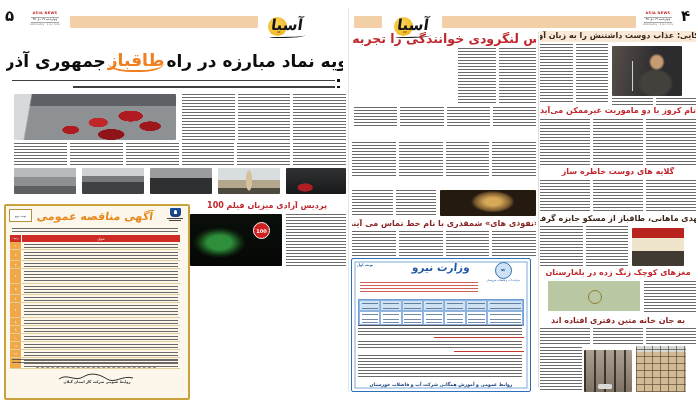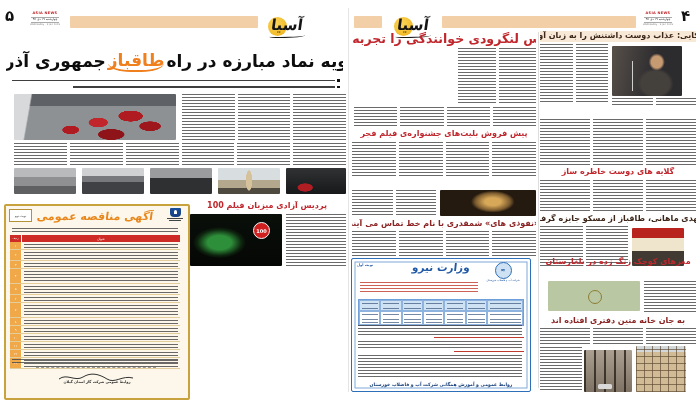--- a/index.html
+++ b/index.html
@@ -328,59 +328,59 @@
         <div class="col g"></div>
       </div>
     <div class="ph" id="ph-kakaei" style="left:263px;top:46px;width:70px;height:50px">
       <span class="mic"></span>
     </div>
     <div class="cols" style="left:263px;top:98px;width:84px;height:7px">
         <div class="col g"></div>
         <div class="col g"></div>
       </div>
 
+    <div class="hl" style="left:191px;top:106px;width:156px;height:11px">تام کروز با دو ماموریت غیرممکن می‌آید</div>
     <div class="cols" style="left:191px;top:119px;width:156px;height:46px">
         <div class="col g"></div>
         <div class="col g"></div>
         <div class="col g"></div>
       </div>
     <div class="hl" style="left:191px;top:167px;width:156px;height:11px">گلایه های دوست خاطره ساز</div>
     <div class="cols" style="left:191px;top:180px;width:156px;height:32px">
         <div class="col g"></div>
         <div class="col g"></div>
         <div class="col g"></div>
       </div>
     <div class="hl dark" style="left:191px;top:214px;width:156px;height:10px">مهدی ماهانی، طاقباز از مسکو جایزه گرفت</div>
     <div class="cols" style="left:191px;top:226px;width:88px;height:42px">
         <div class="col g"></div>
         <div class="col g"></div>
       </div>
     <div class="ph" id="ph-poster" style="left:283px;top:228px;width:52px;height:38px"></div>
-    <div class="hl" style="left:191px;top:257px;width:156px;height:10px">مغزهای کوچک زنگ زده در بلغارستان</div>
+    <div class="hl" style="left:191px;top:268px;width:156px;height:10px">مغزهای کوچک زنگ زده در بلغارستان</div>
     <div class="ph" id="ph-emblem" style="left:199px;top:281px;width:92px;height:30px">
       <span class="ring"></span>
     </div>
     <div class="cols" style="left:295px;top:281px;width:52px;height:32px">
         <div class="col g"></div>
       </div>
     <div class="hl maroon" style="left:191px;top:316px;width:156px;height:10px">به جان خانه متین دفتری افتاده اند</div>
     <div class="cols" style="left:191px;top:328px;width:156px;height:16px">
         <div class="col g"></div>
         <div class="col g"></div>
         <div class="col g"></div>
       </div>
     <div class="cols" style="left:191px;top:347px;width:42px;height:44px">
         <div class="col g"></div>
       </div>
     <div class="ph" id="ph-street" style="left:235px;top:350px;width:48px;height:42px">
       <span class="car"></span>
     </div>
     <div class="ph" id="ph-house" style="left:287px;top:346px;width:50px;height:46px"></div>
 
-    <div class="hl" style="left:3px;top:129px;width:184px;height:11px">پیش فروش بلیت‌های جشنواره‌ی فیلم فجر</div>
     <div class="cols" style="left:3px;top:142px;width:184px;height:34px">
         <div class="col g"></div>
         <div class="col g"></div>
         <div class="col g"></div>
         <div class="col g"></div>
       </div>
     <div class="cols" style="left:3px;top:190px;width:84px;height:27px">
         <div class="col g"></div>
         <div class="col g"></div>
       </div>

